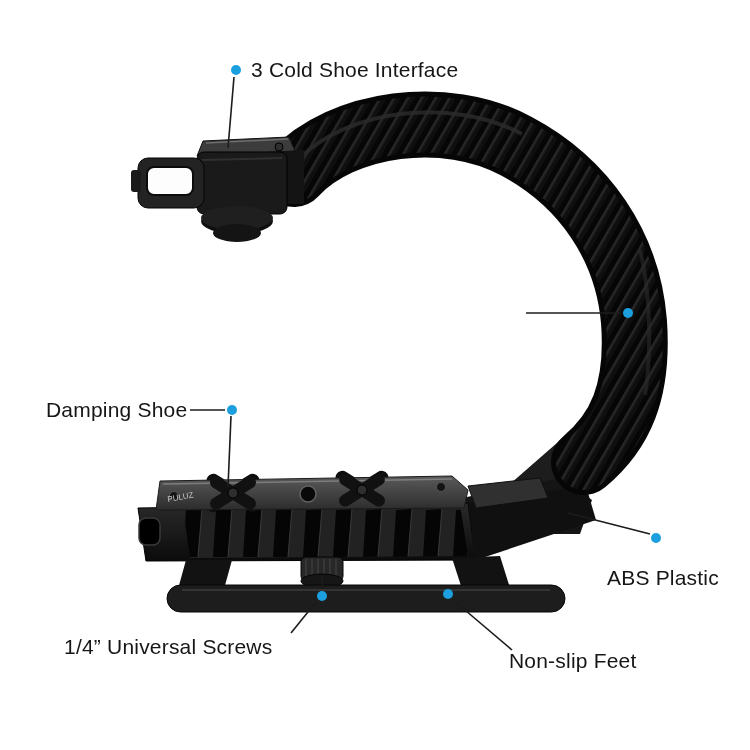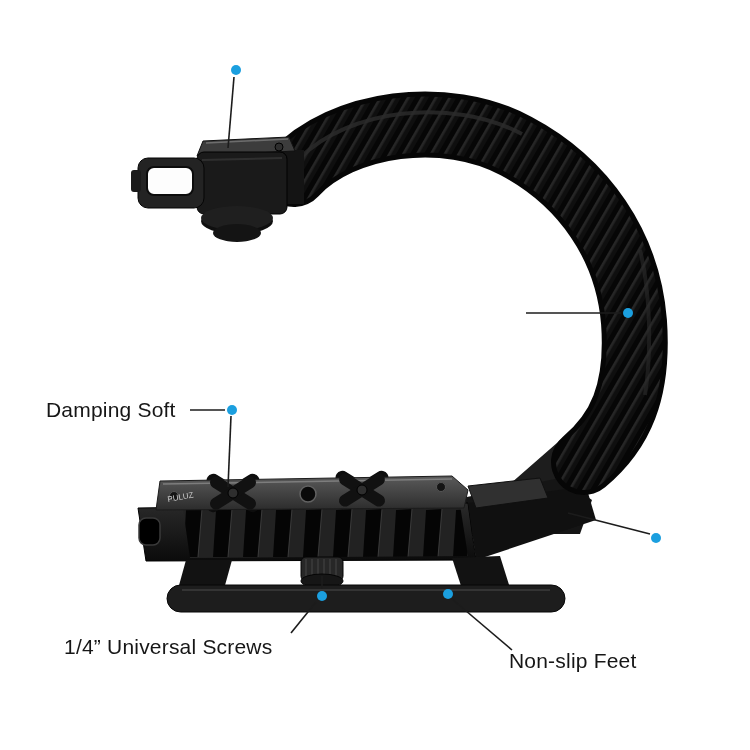--- a/index.html
+++ b/index.html
@@ -148,16 +148,18 @@
     <g fill="#1b9fdf">
       <circle cx="236" cy="70" r="5"></circle>
       <circle cx="628" cy="313" r="5"></circle>
       <circle cx="232" cy="410" r="5"></circle>
       <circle cx="656" cy="538" r="5"></circle>
       <circle cx="322" cy="596" r="5"></circle>
       <circle cx="448" cy="594" r="5"></circle>
     </g>
   </svg>
 
-  <div class="callout callout-damping">Damping Soft</div>
+  <div class="callout callout-cold-shoe">3 Cold Shoe Interface</div>
+  <div class="callout callout-damping">Damping Shoe</div>
+  <div class="callout callout-abs">ABS Plastic</div>
   <div class="callout callout-screws">1/4” Universal Screws</div>
   <div class="callout callout-feet">Non-slip Feet</div>
 </div>
 
 </body></html>

